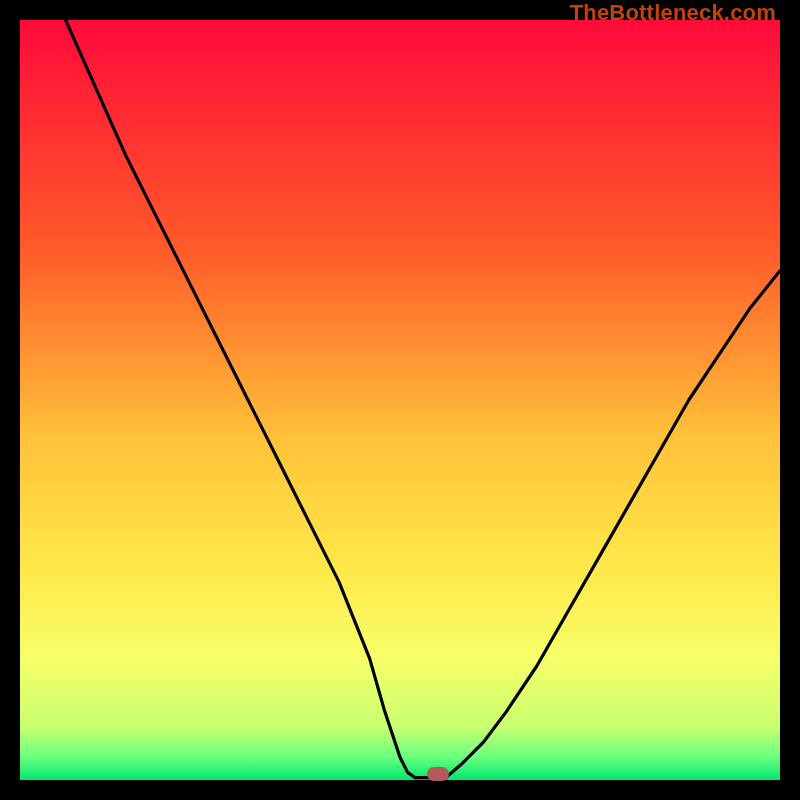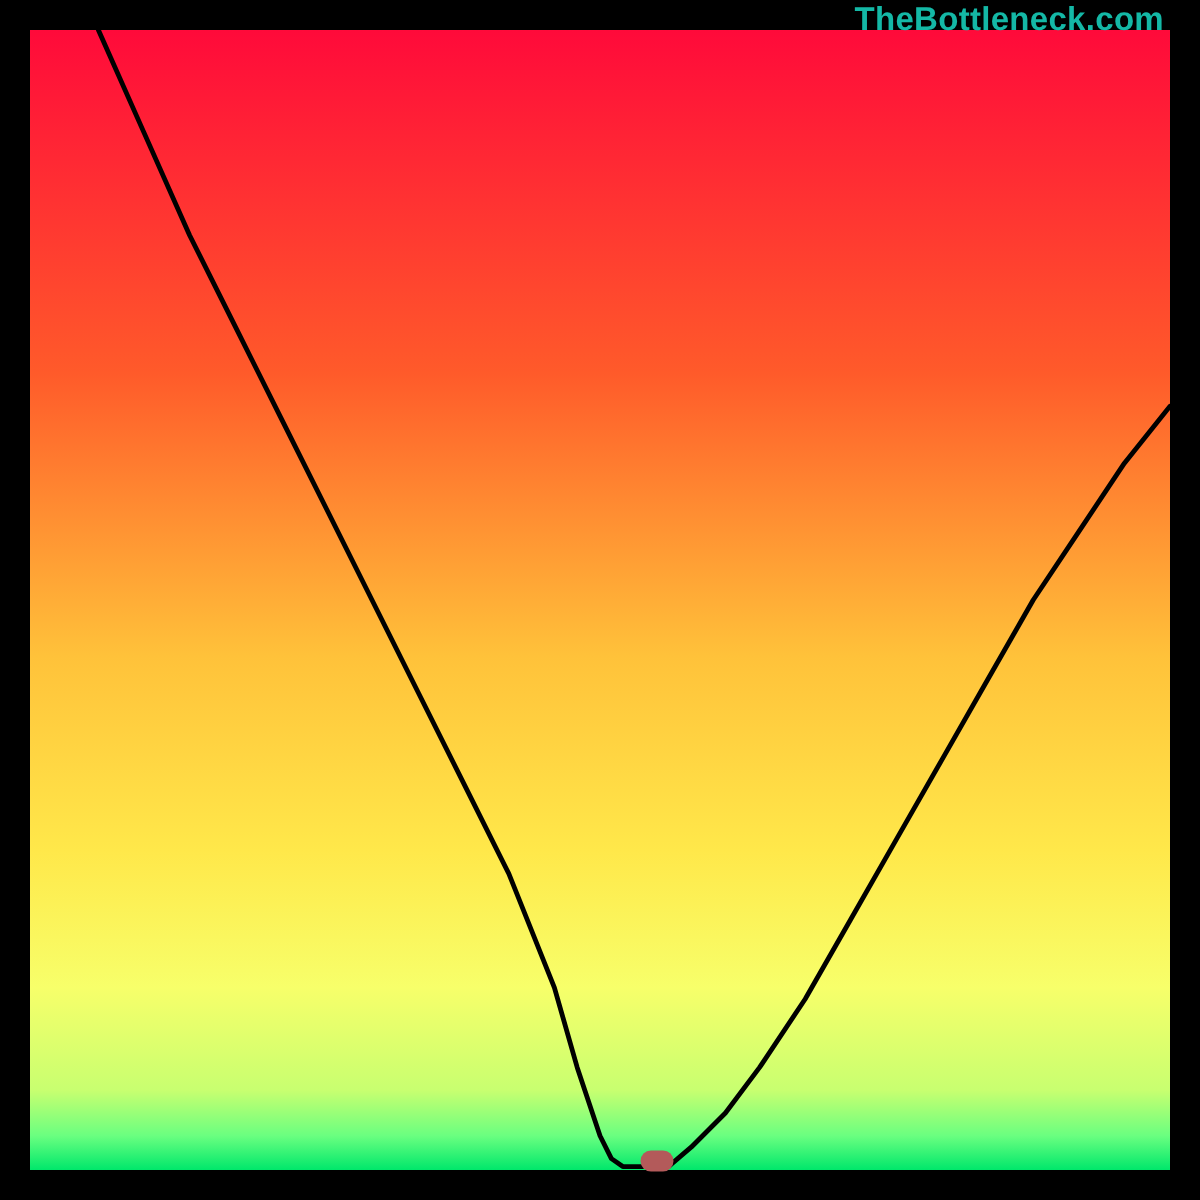--- a/index.html
+++ b/index.html
@@ -23,21 +23,21 @@
     width: 760px;
     height: 760px;
   }
   .watermark {
     position: absolute;
     top: 0px;
     right: 24px;
     font-family: Arial, Helvetica, sans-serif;
     font-size: 22px;
     font-weight: 600;
-    color: #14b8a6;
+    color: #c2410c;
     letter-spacing: 0.2px;
   }
   .marker {
     position: absolute;
     width: 22px;
     height: 14px;
     border-radius: 7px;
     transform: translate(-50%, -50%);
   }
 </style>

